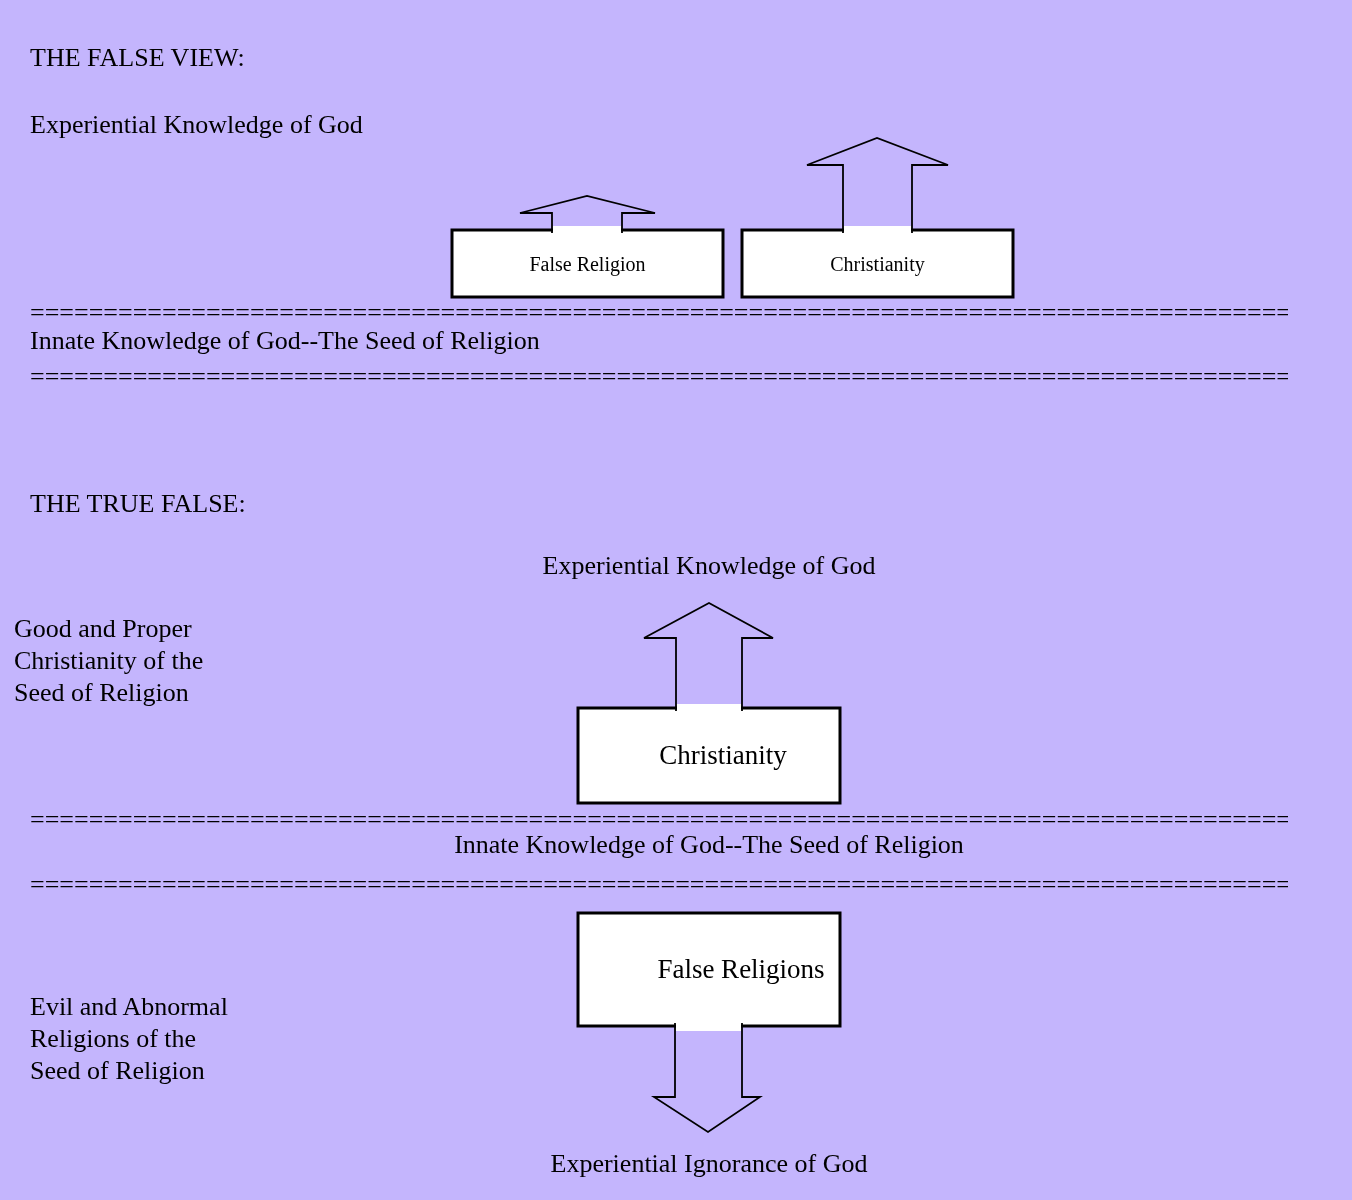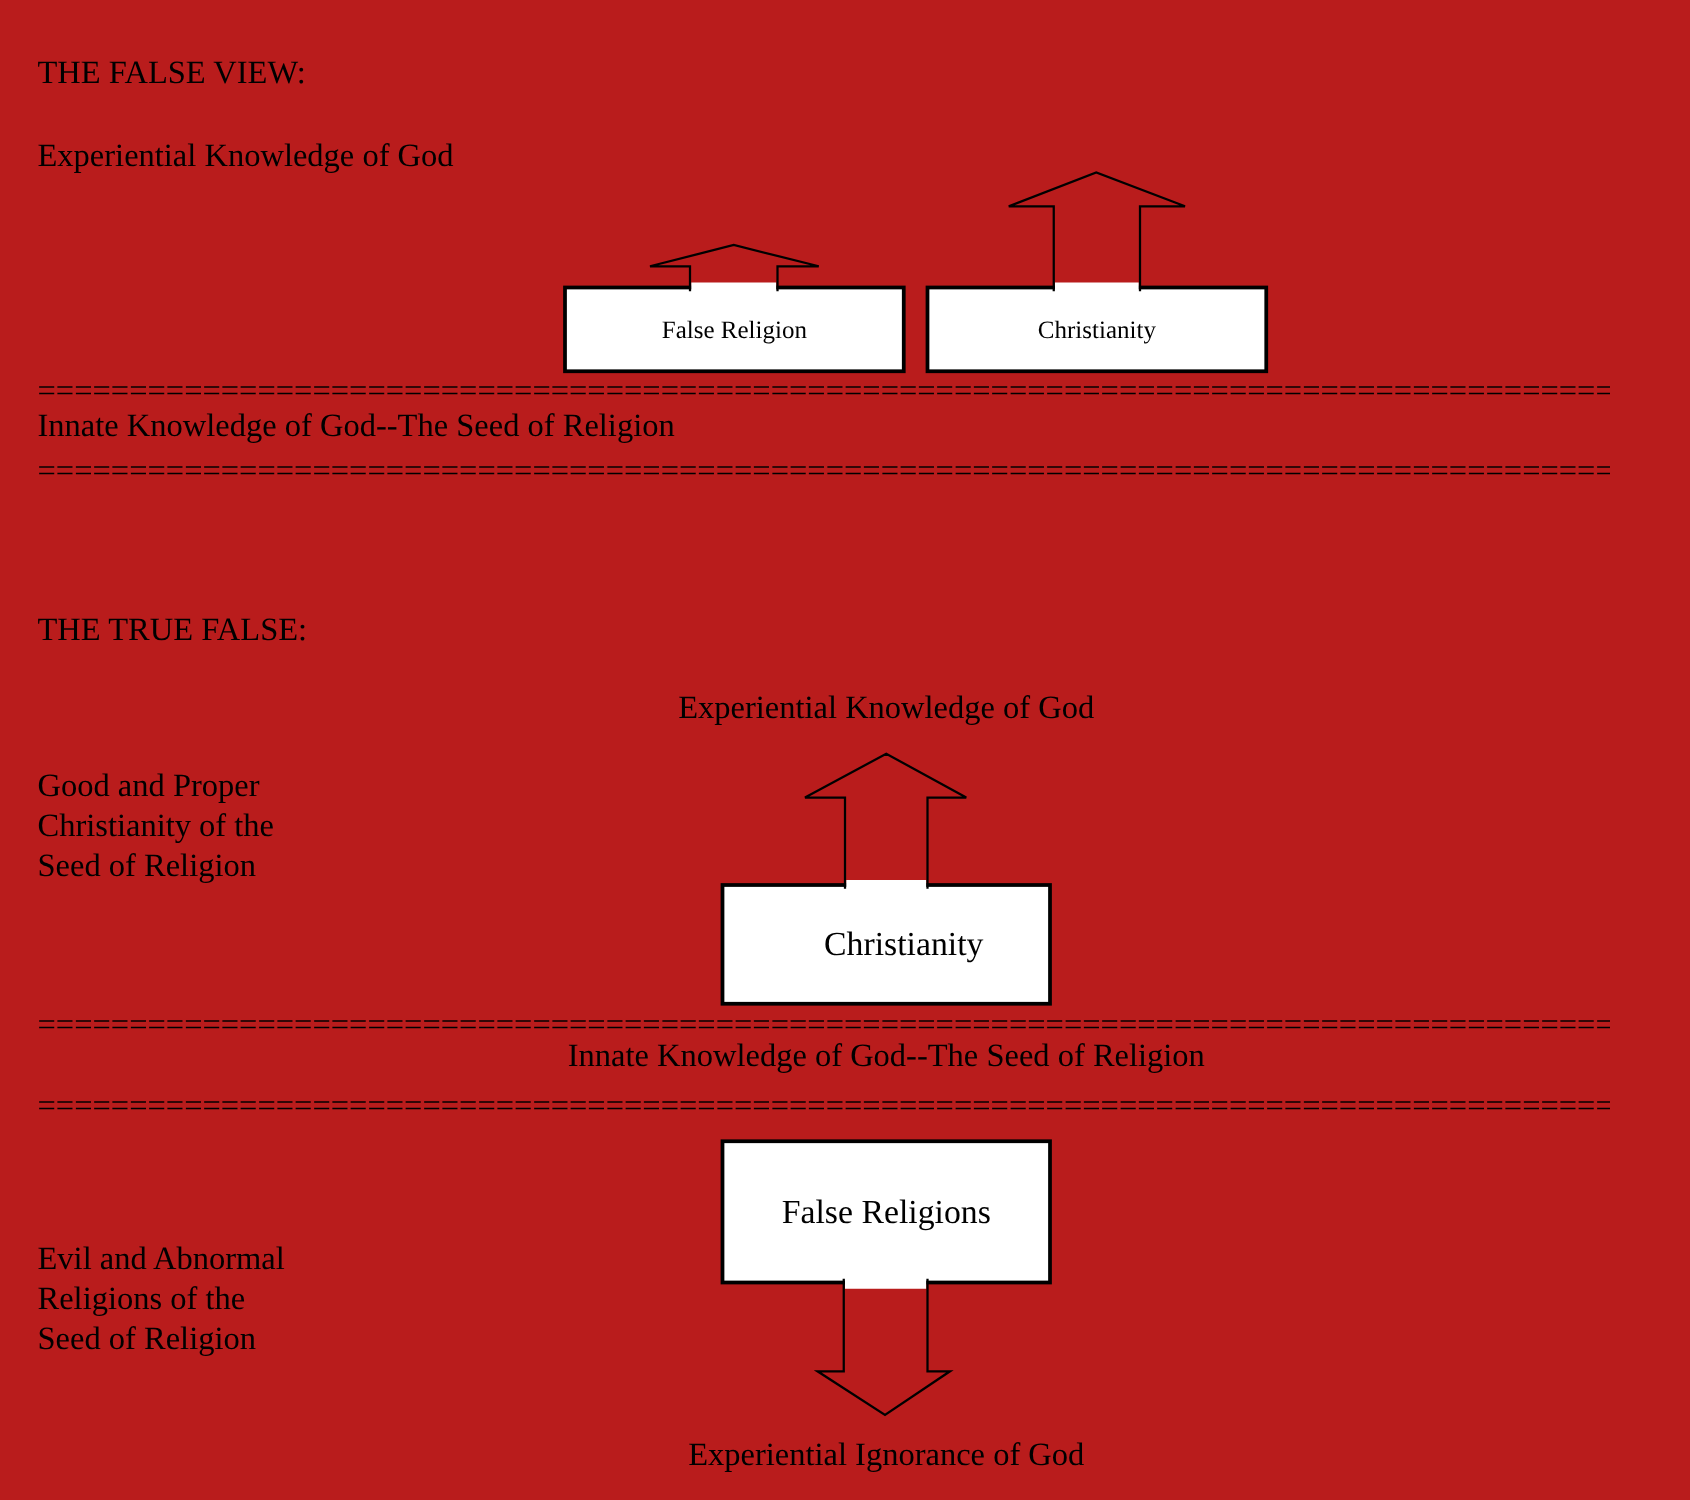--- a/index.html
+++ b/index.html
@@ -4,21 +4,21 @@
 <style>
   html, body {
     margin: 0;
     padding: 0;
     background: #ffffff;
   }
   .page {
     position: relative;
     width: 1352px;
     height: 1200px;
-    background: #b91c1c;
+    background: #c4b5fd;
     font-family: "Liberation Serif", "DejaVu Serif", serif;
     color: #000000;
     overflow: hidden;
   }
   .abs { position: absolute; }
   .txt {
     font-size: 26px;
     line-height: 26px;
     white-space: nowrap;
   }
@@ -106,35 +106,35 @@
   <div class="abs sep" style="top:300px;">======================================================================================</div>
 
   <div class="abs txt" style="left:30px; top:328px;">Innate Knowledge of God--The Seed of Religion</div>
 
   <div class="abs sep" style="top:364px;">======================================================================================</div>
 
   <div class="abs txt" style="left:30px; top:491px;">THE TRUE FALSE:</div>
 
   <div class="abs txt centerwrap" style="top:553px;">Experiential Knowledge of God</div>
 
-  <div class="abs note" style="left:30px; top:613px;">
+  <div class="abs note" style="left:14px; top:613px;">
     <span style="display:block;">Good and Proper</span>
     <span style="display:block;">Christianity of the</span>
     <span style="display:block;">Seed of Religion</span>
   </div>
 
   <div class="abs boxlabel med" style="left:592px; top:708px; width:262px; height:95px;">Christianity</div>
 
   <div class="abs sep" style="top:807px;">======================================================================================</div>
 
   <div class="abs txt centerwrap" style="top:832px;">Innate Knowledge of God--The Seed of Religion</div>
 
   <div class="abs sep" style="top:872px;">======================================================================================</div>
 
-  <div class="abs boxlabel med" style="left:578px; top:913px; width:262px; height:113px;">False Religions</div>
+  <div class="abs boxlabel med" style="left:578px; top:913px; width:262px; height:113px;padding-left:32px;">False Religions</div>
 
   <div class="abs note" style="left:30px; top:991px;">
     <span style="display:block;text-align:center;">Evil and Abnormal</span>
     <span style="display:block;">Religions of the</span>
     <span style="display:block;">Seed of Religion</span>
   </div>
 
   <div class="abs txt centerwrap" style="top:1151px;text-align:center;">Experiential Ignorance of God</div>
 
 </div>

